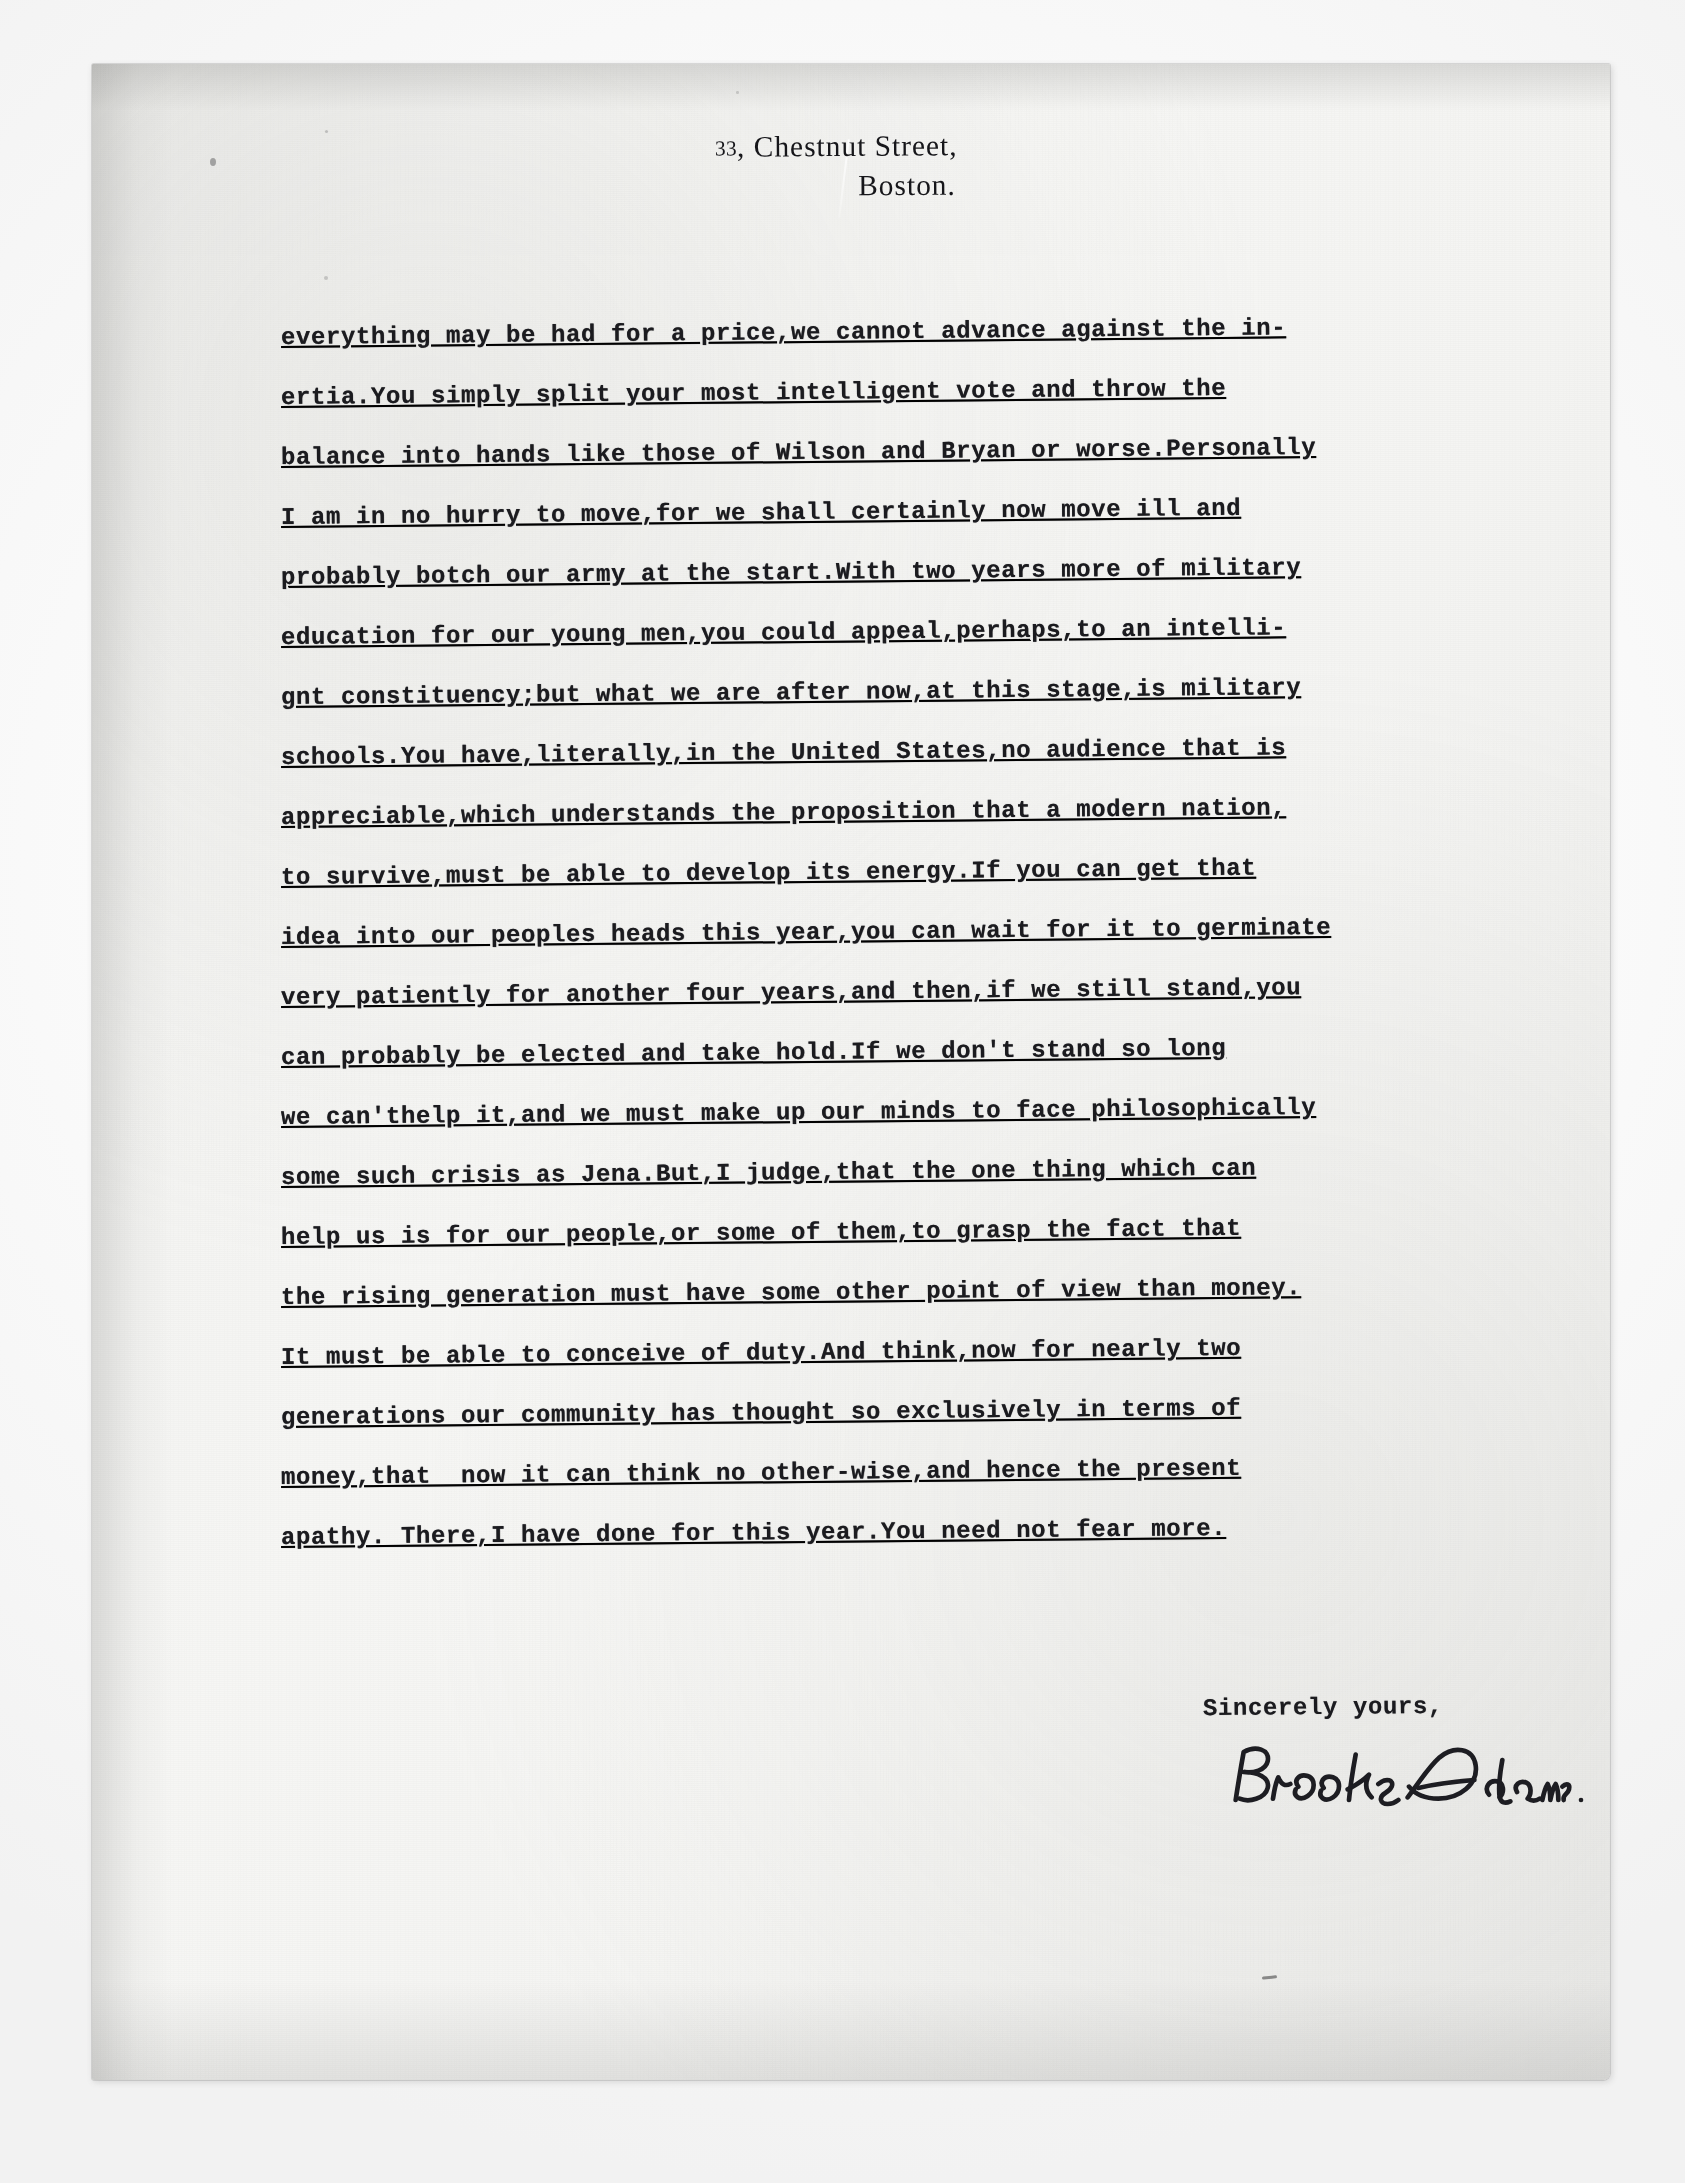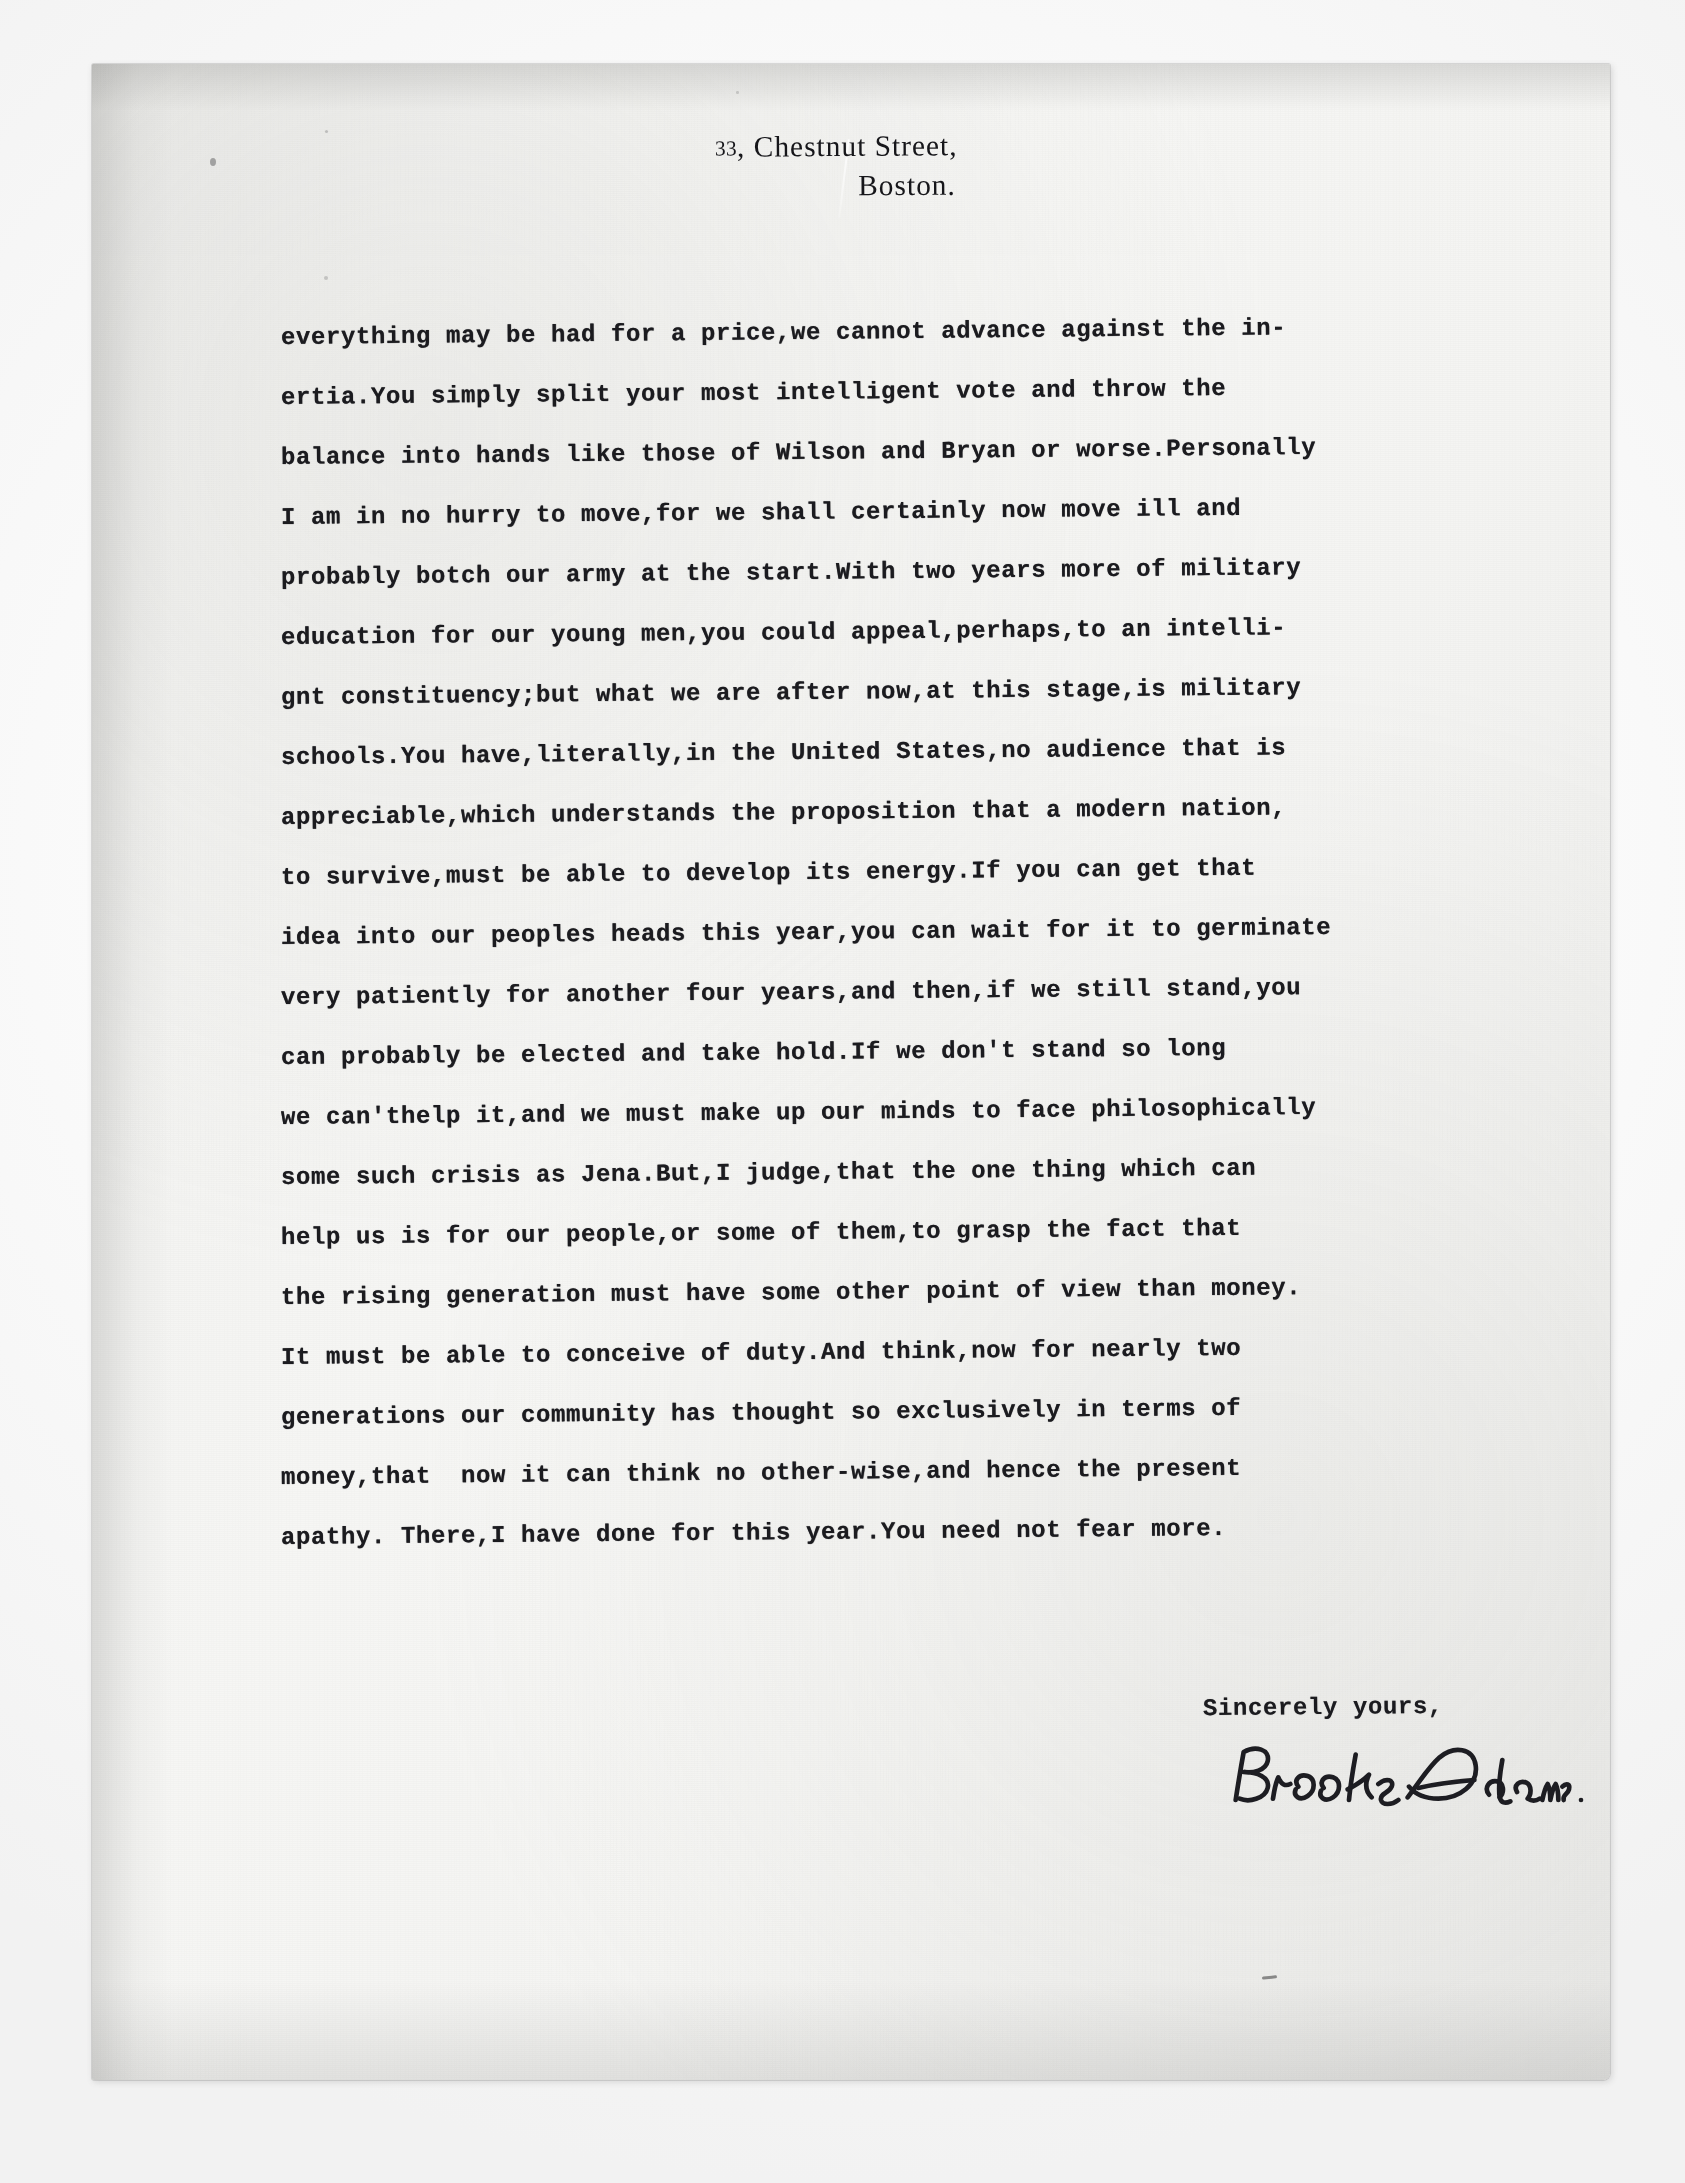--- a/index.html
+++ b/index.html
@@ -112,20 +112,21 @@
     line-height: 39px;
     transform: translateX(56px) rotate(-0.35deg);
   }
 
   
   #body-block {
     position: absolute;
     left: 189px;
     top: 244px;
     width: 1285px;
+    text-decoration: underline;
   }
   .typed-line {
     font-family: "Liberation Mono", "DejaVu Sans Mono", monospace;
     font-size: 24px;
     line-height: 60px;
     height: 60px;
     color: #1b1b1f;
     letter-spacing: 0.6px;
     white-space: pre;
     font-weight: 700;

